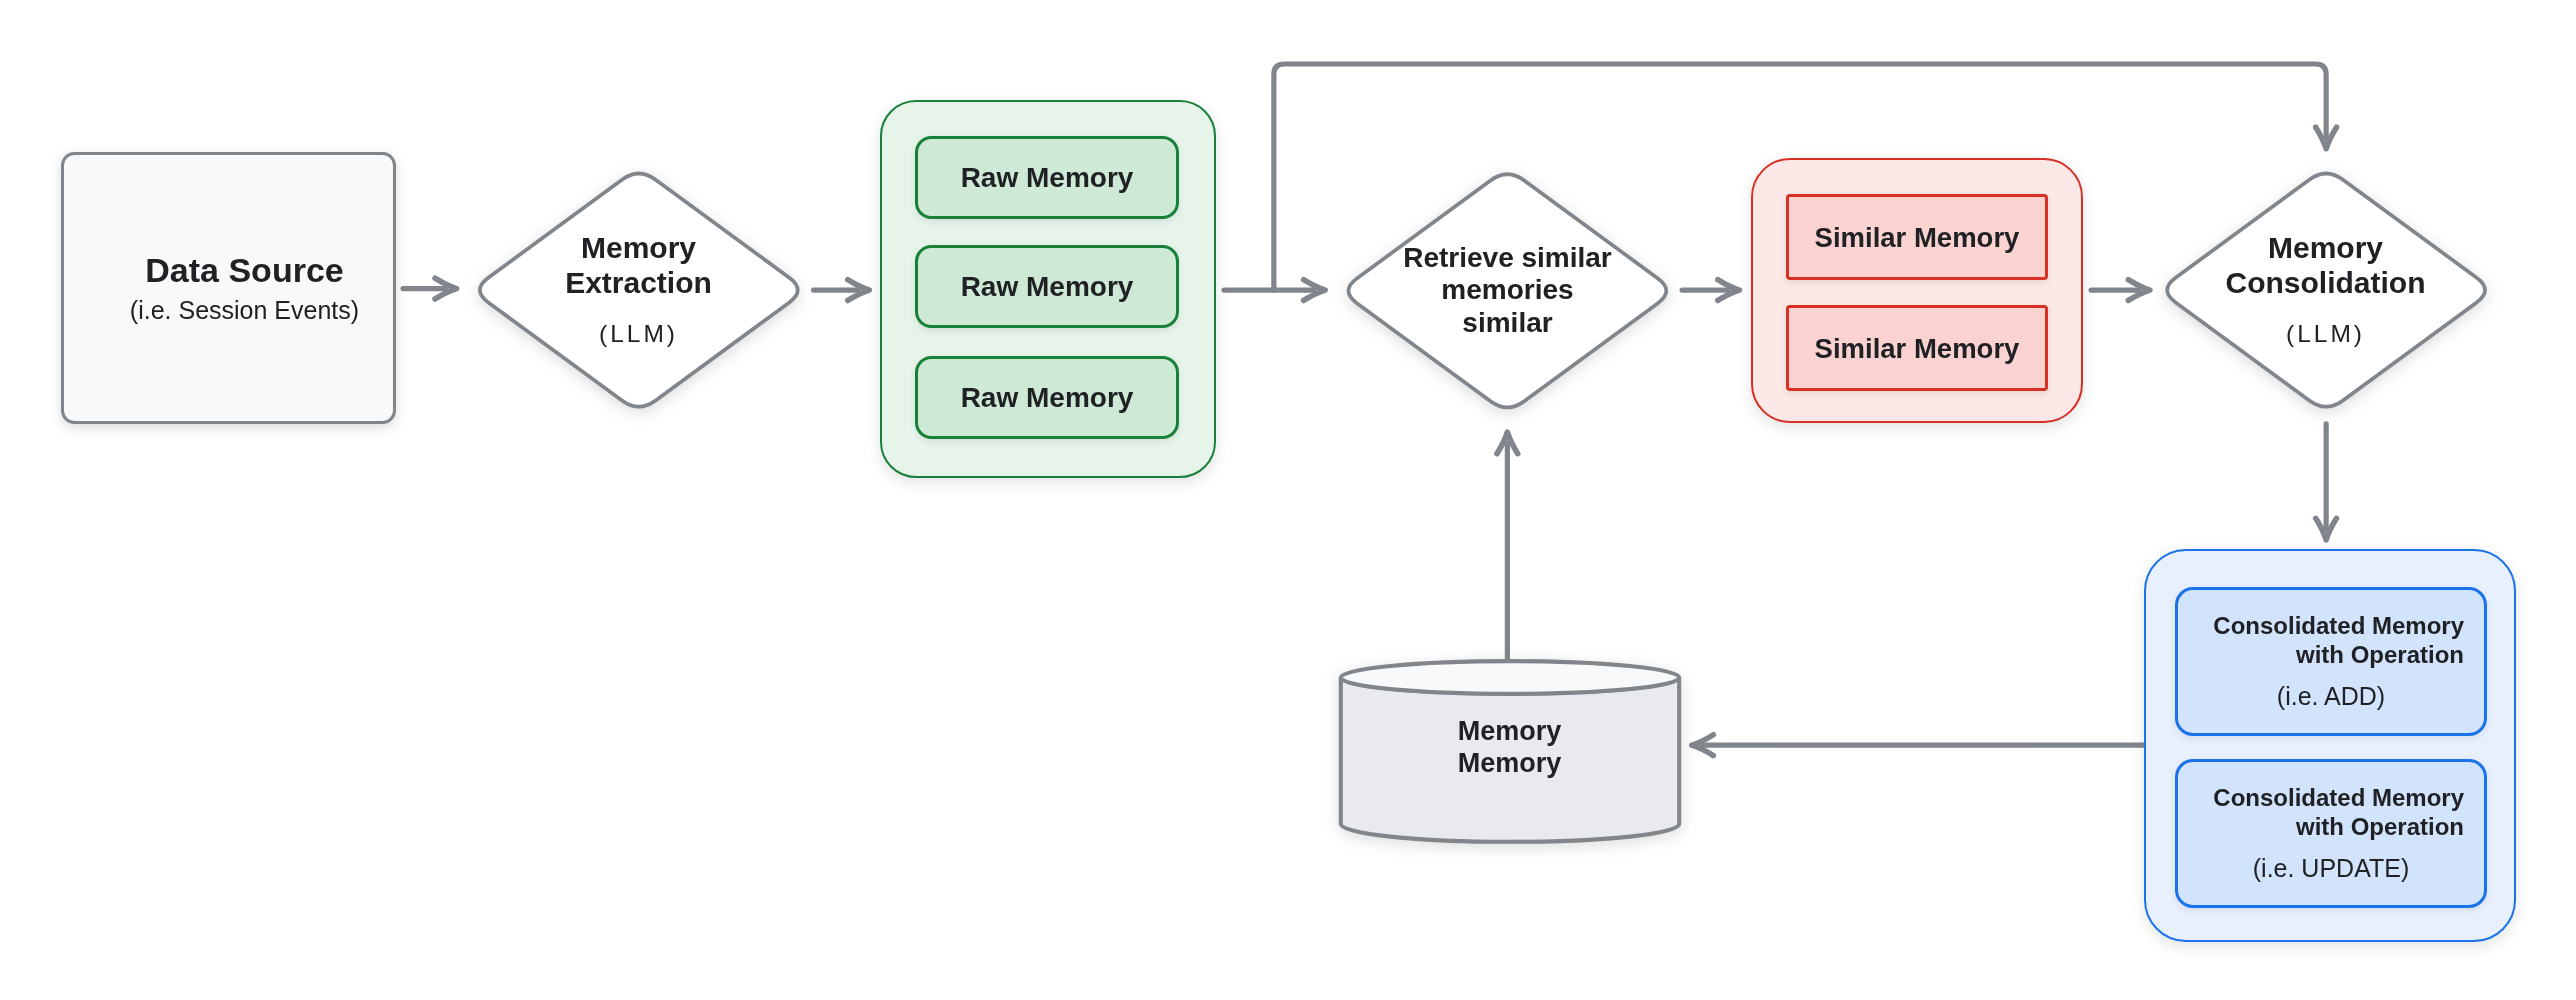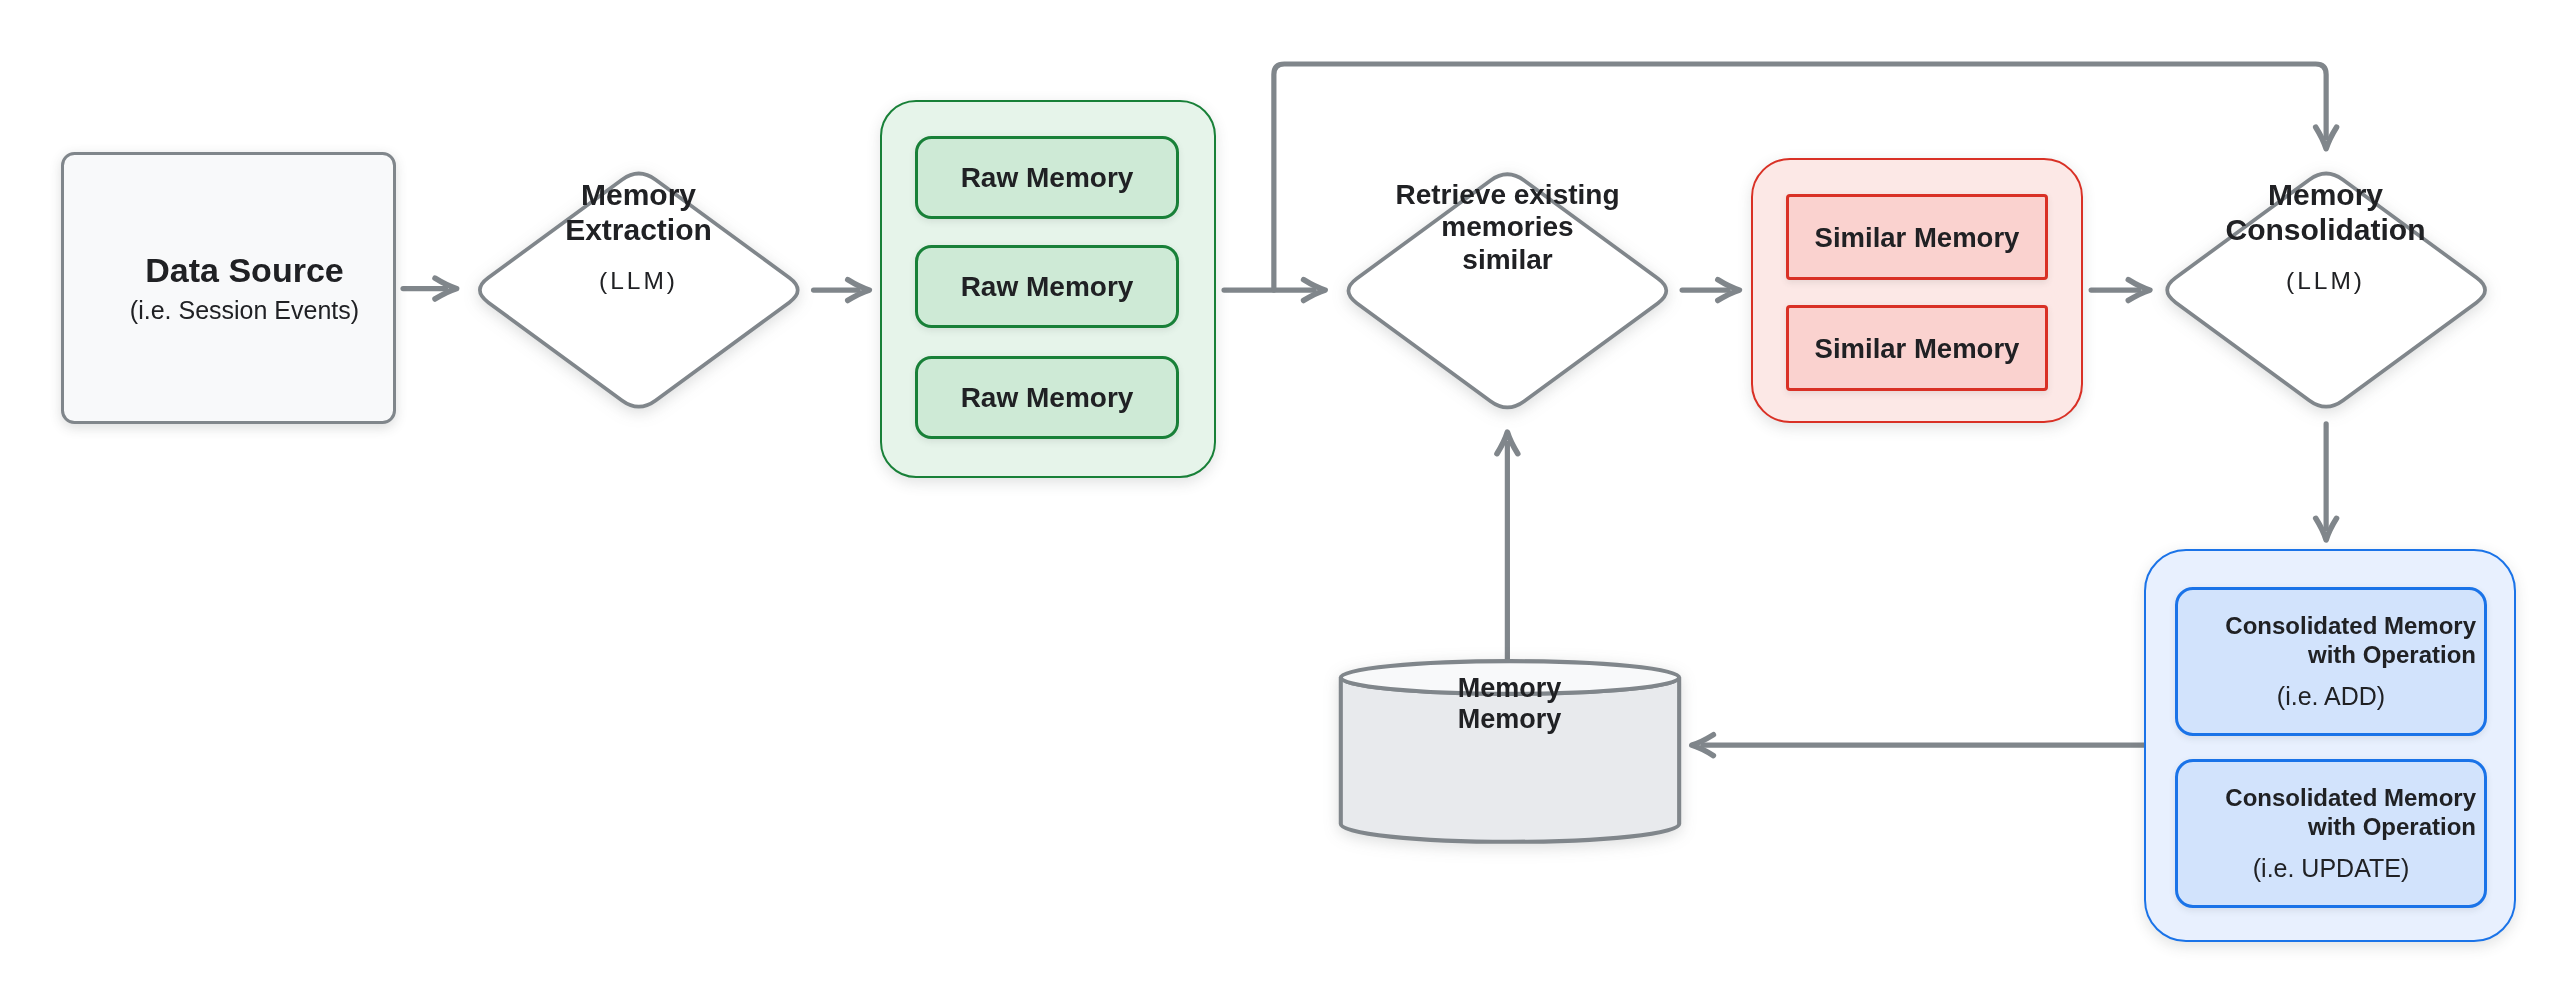--- a/index.html
+++ b/index.html
@@ -58,25 +58,25 @@
   .red   { background: var(--red-fill, #fce8e6);   border: 2.2px solid var(--red-border, #d93025); border-radius: 39px; }
   .blue  { background: var(--blue-fill, #e8f0fe);  border: 2.2px solid var(--blue-border, #1a73e8); border-radius: 42px; }
 
   .item {
     display: flex; flex-direction: column; align-items: center; justify-content: center;
     text-align: right; font-weight: 600; line-height: 1.2;
     box-shadow: 0 2.2px 6px rgba(60,64,67,0.10);
   }
   .green-item { background: var(--green-item-fill, #ceead6); border: 3px solid var(--green-border, #188038); border-radius: 16.4px; font-size: 28px; }
   .red-item   { background: var(--red-item-fill, #fad2cf);   border: 3.7px solid var(--red-border, #d93025);   border-radius: 4px; font-size: 27.5px; }
-  .blue-item  { background: var(--blue-item-fill, #d2e3fc);  border: 3px solid var(--blue-border, #1a73e8);  border-radius: 18px; font-size: 24px; padding: 0 8px; }
+  .blue-item  { background: var(--blue-item-fill, #d2e3fc);  border: 3px solid var(--blue-border, #1a73e8);  border-radius: 18px; font-size: 24px; padding: 0 20px; }
   .blue-item .sub { font-size: 25px; font-weight: 400; margin-top: 12px; }
 
   .lbl {
-    display: flex; flex-direction: column; align-items: center; 
+    display: flex; flex-direction: column; align-items: center; justify-content: center;
     text-align: center; pointer-events: none;
   }
   .dl1 { font-size: 30px; font-weight: 600; line-height: 1.16; }
   .retrieve-lbl .dl1 { font-size: 28px; }
   .dl2 { font-size: 24.5px; font-weight: 400; letter-spacing: 3px; margin-top: 19px; }
   .storage-lbl .dl1 { font-size: 27px; }
 </style>
 </head>
 <body>
 
@@ -126,21 +126,21 @@
     </div>
     <div class="item green-item" style="left:33px; top:143px; width:264px; height:83px;">
       <span>Raw Memory</span>
     </div>
     <div class="item green-item" style="left:33px; top:254px; width:264px; height:83px;">
       <span>Raw Memory</span>
     </div>
   </div>
 
   <div class="lbl retrieve-lbl" style="left:1359px; top:179px; width:297px; height:223px;">
-    <div class="dl1">Retrieve existing</div>
+    <div class="dl1">Retrieve similar</div>
     <div class="dl1">memories</div>
     <div class="dl1">similar</div>
   </div>
 
   <div class="group red" style="left:1751px; top:158px; width:332px; height:265px;">
     <div class="item red-item" style="left:33px; top:34px; width:262px; height:86px;">
       <span>Similar Memory</span>
     </div>
     <div class="item red-item" style="left:33px; top:145px; width:262px; height:86px;">
       <span>Similar Memory</span>

